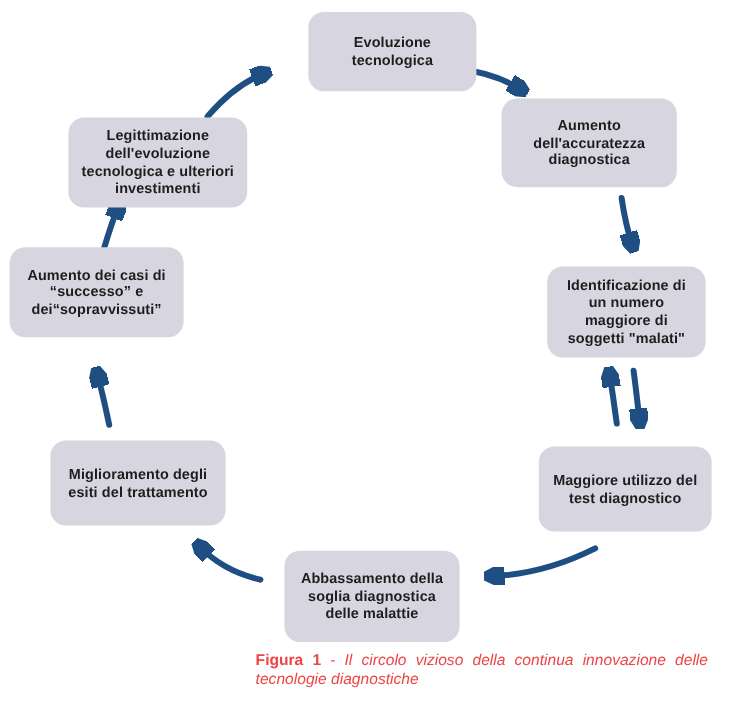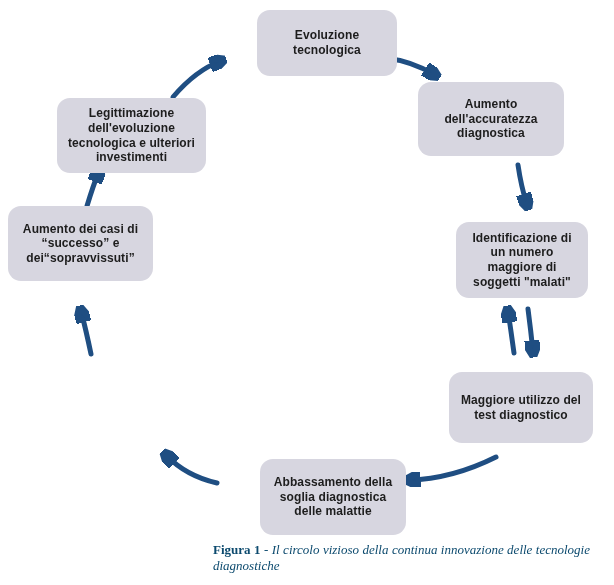--- a/index.html
+++ b/index.html
@@ -20,29 +20,28 @@
     text-align:center;
     font-size:12px;font-weight:600;color:#1d1d1d;
     line-height:1.22;
     padding:5px 9px;box-sizing:border-box;
     letter-spacing:0.1px;
   }
   .n1{left:237px;top:10px;width:140px;height:66px;margin-left:20px;}
   .n2{left:418px;top:82px;width:146px;height:74px;}
   .n3{left:456px;top:222px;width:132px;height:76px;}
   .n4{left:449px;top:372px;width:144px;height:71px;}
-  .n5{left:237px;top:459px;width:146px;height:76px;margin-left:23px;}
+  .n5{left:237px;top:459px;width:146px;height:76px;}
   .n6{left:42px;top:367px;width:146px;height:71px;}
   .n7{left:8px;top:206px;width:145px;height:75px;}
   .n8{left:57px;top:98px;width:149px;height:75px;}
   .caption{
     position:absolute;left:213px;top:542px;width:377px;
-    font-size:13px;line-height:1.25;color:#0c4a6e;
+    font-size:13px;line-height:1.25;color:#ef4444;
     text-align:justify;
-    font-family:Liberation Serif, serif;
   }
   .cap-label{font-weight:bold;font-style:normal;}
   .cap-sep{font-style:normal;}
   .cap-text{font-style:italic;}
 </style>
 </head>
 <body>
 
 <div class="canvas">
 
@@ -61,18 +60,19 @@
     <path d="M 217 483 Q 186 476 166 455" marker-end="url(#ah)"></path>
     <path d="M 91 354 Q 86 330 81 311" marker-end="url(#ah)"></path>
     <path d="M 87 206 Q 93 186 99 171" marker-end="url(#ah)"></path>
   </svg>
 
   <div class="node n1">Evoluzione tecnologica</div>
   <div class="node n2">Aumento dell'accuratezza diagnostica</div>
   <div class="node n3">Identificazione di un numero maggiore di soggetti "malati"</div>
   <div class="node n4">Maggiore utilizzo del test diagnostico</div>
   <div class="node n5">Abbassamento della soglia diagnostica delle malattie</div>
+  <div class="node n6">Miglioramento degli esiti del trattamento</div>
   <div class="node n7">Aumento dei casi di “successo” e dei“sopravvissuti”</div>
   <div class="node n8">Legittimazione dell'evoluzione tecnologica e ulteriori investimenti</div>
 
   <div class="caption"><span class="cap-label">Figura 1</span><span class="cap-sep"> - </span><span class="cap-text">Il circolo vizioso della continua innovazione delle tecnologie diagnostiche</span></div>
 
 </div>
 
 </body></html>

